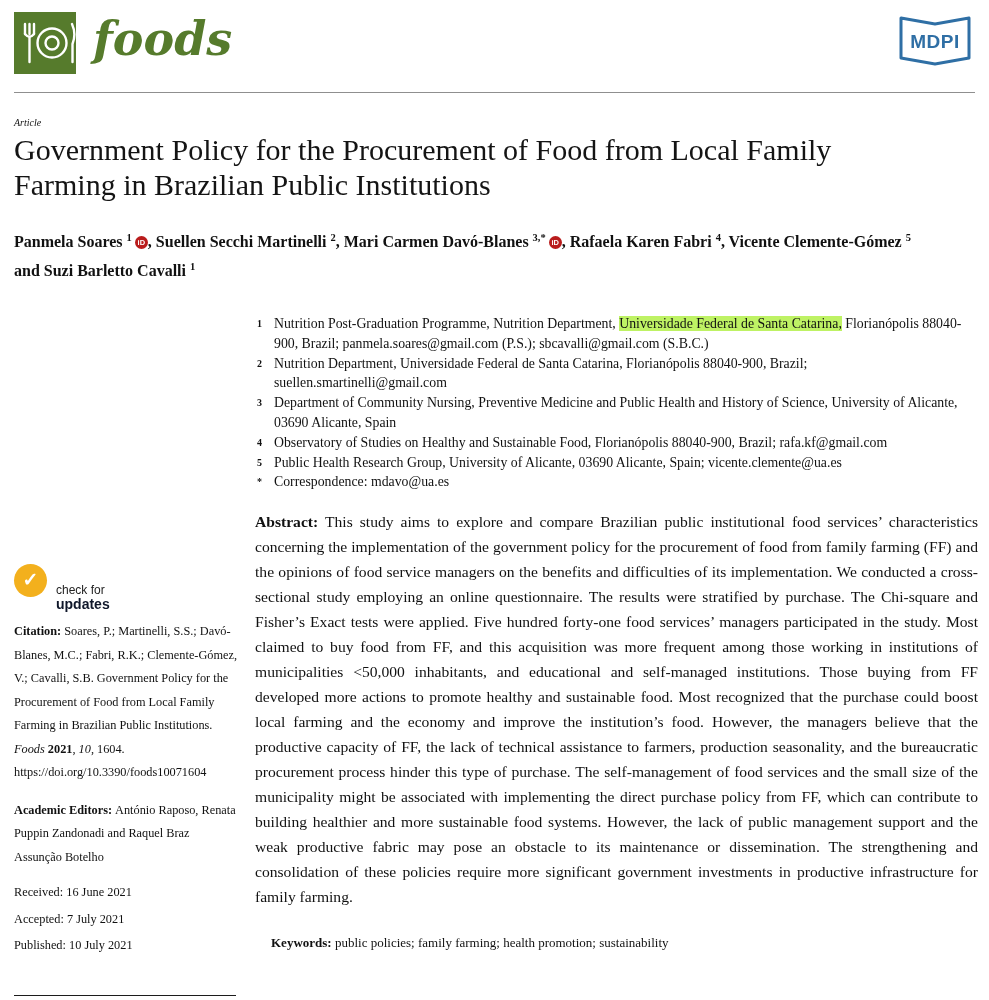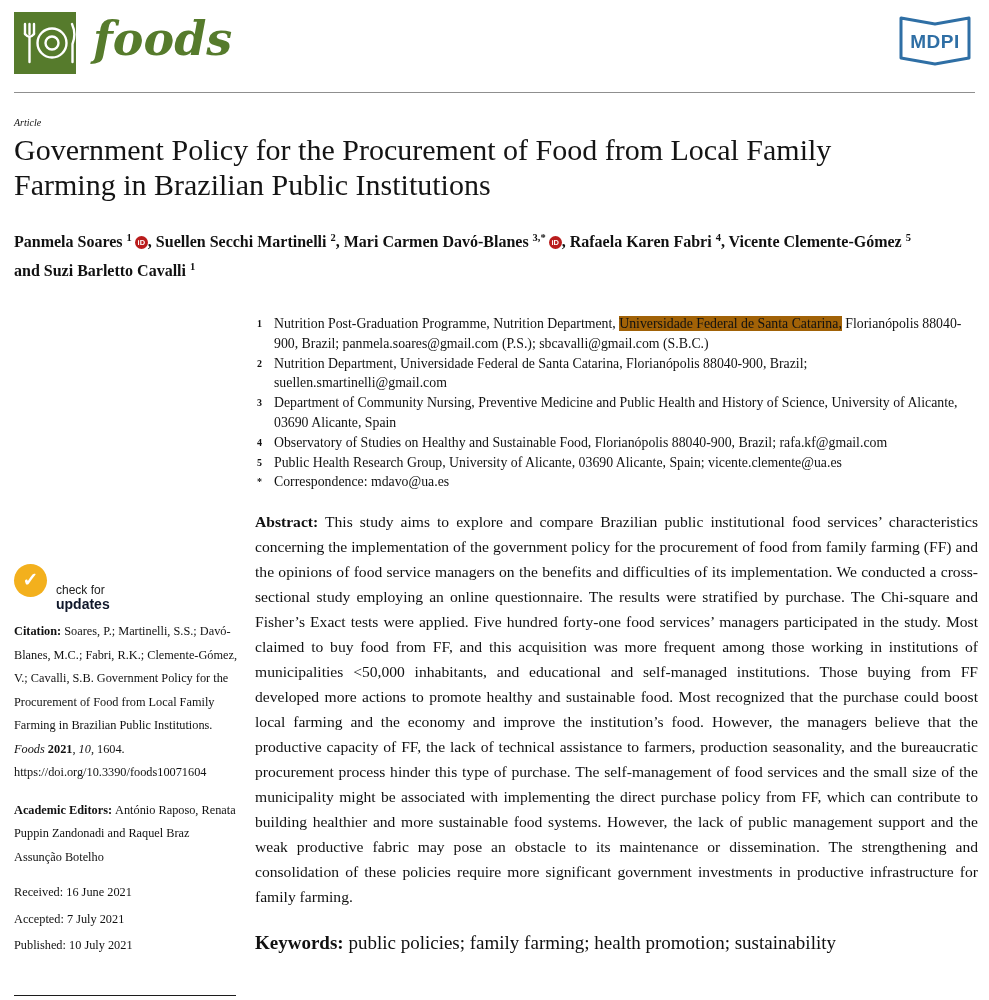--- a/index.html
+++ b/index.html
@@ -42,22 +42,22 @@
   .citation{margin:20px 0 0;}
   .doi{overflow-wrap:anywhere;}
   .editors{margin:14px 0 0;}
   .dates{margin-top:13px;}
   .date-line{line-height:20px;margin-bottom:6.5px;}
   .bottom-rule{position:absolute;left:14px;top:995px;width:222px;border-top:1.5px solid #1c1c1c;}
 
   
   .main-col{position:absolute;left:255px;top:509px;width:723px;}
   .abstract{margin:0;font-size:15.6px;line-height:25px;text-align:justify;}
-  .keywords{margin:21px 0 0;font-size:19px;line-height:25px;}
-  .hl{background:#a16207;color:inherit;}
+  .keywords{margin:21px 16px 0;font-size:13px;line-height:25px;}
+  .hl{background:#bef264;color:inherit;}
 </style>
 </head>
 <body>
 
 <div class="page">
 
   <div class="header">
     <div class="logo-wrap">
       <svg width="62" height="62" viewBox="0 0 62 62">
         <rect width="62" height="62" fill="#567b2c"></rect>

